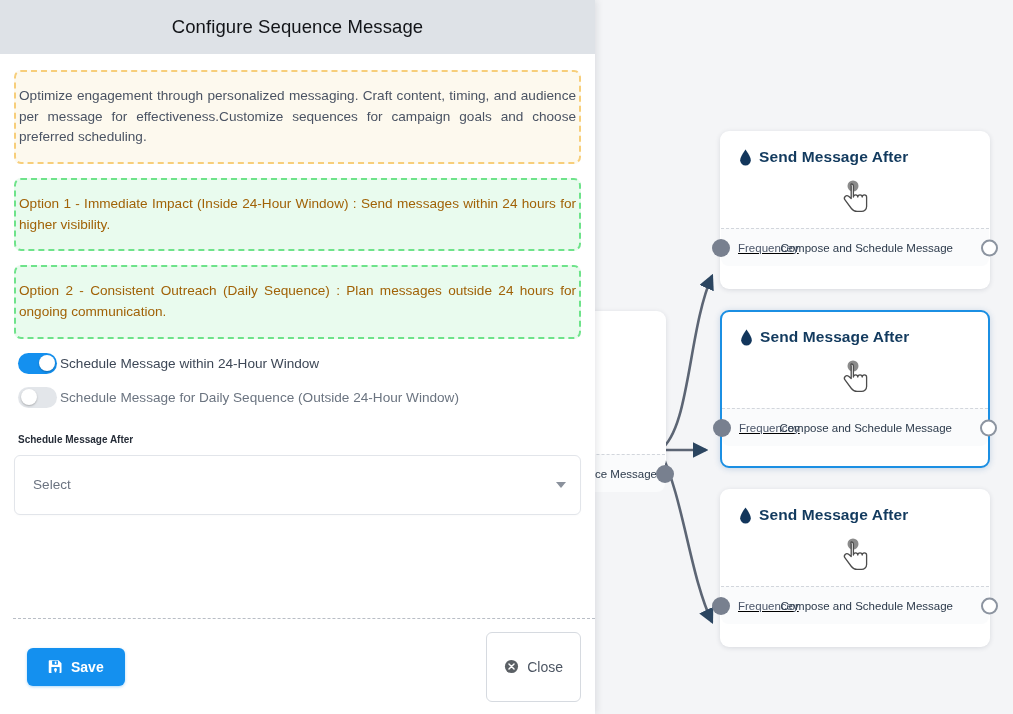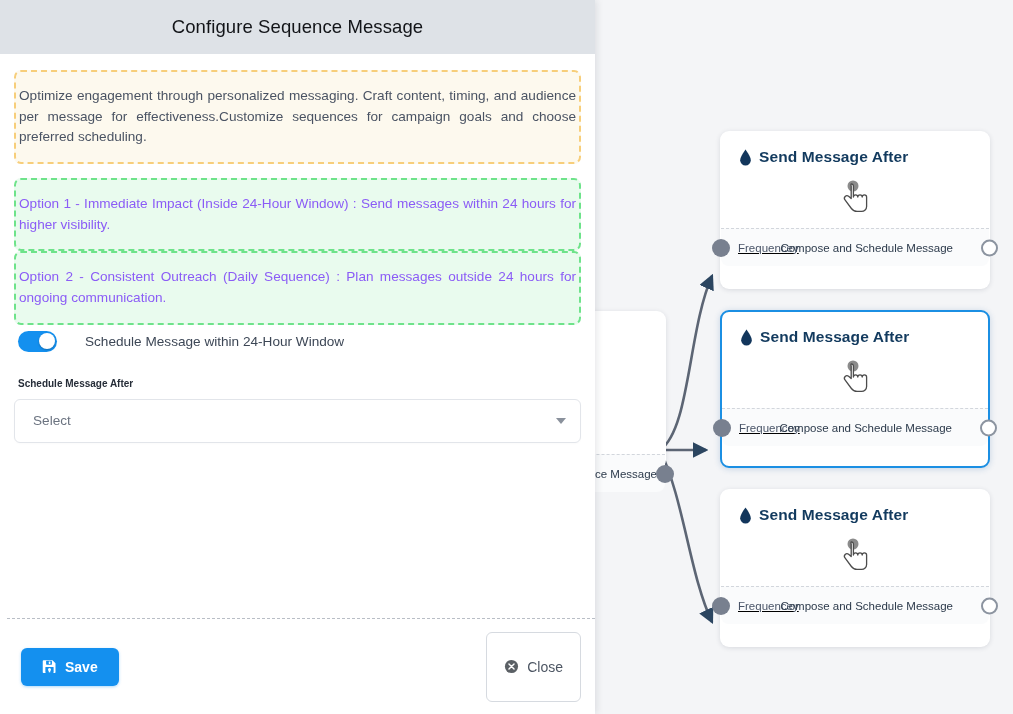--- a/index.html
+++ b/index.html
@@ -99,24 +99,25 @@
   .callout {
     border-radius: 7px; padding: 14px 3px;
     font-size: 13.6px; line-height: 1.52;
     text-align: justify;
   }
   .callout.info {
     border: 2px dashed #f7ce7a; background: #fdf9ee; color: #4a5363;
     margin-bottom: 14px;
   }
   .callout.opt {
-    border: 2px dashed #6ee38a; background: #e9fbee; color: #8b5cf6;
-  }
-
-  .toggle-row { display: flex; align-items: center; gap: 28px; margin: 6px 0 0 4px; }
+    border: 2px dashed #6ee38a; background: #e9fbee; color: #a16207;
+    margin-bottom: 14px;
+  }
+
+  .toggle-row { display: flex; align-items: center; gap: 3px; margin: 6px 0 0 4px; }
   .toggle-row + .toggle-row { margin-top: 13px; }
   .switch {
     width: 39px; height: 21px; border-radius: 11px;
     position: relative; flex: 0 0 auto; cursor: pointer;
     background: #e3e6ea;
   }
   .switch.on { background: #1490ef; }
   .switch .knob {
     position: absolute; top: 2.5px; left: 2.5px;
     width: 16px; height: 16px; border-radius: 50%;
@@ -126,35 +127,35 @@
   .switch.on .knob { left: 20.5px; }
   .toggle-label { font-size: 13.6px; color: #3d4756; }
   .toggle-label.muted { color: #6b7480; }
 
   .field-group { margin-top: 26px; }
   .field-label {
     font-size: 10px; font-weight: 700; color: #262d38;
     margin: 0 0 10px 4px;
   }
   .select-box {
-    height: 44px; border: 1px solid #e2e5ea; border-radius: 6px;
+    height: 60px; border: 1px solid #e2e5ea; border-radius: 6px;
     background: #fff; display: flex; align-items: center;
     padding: 0 14px 0 18px; cursor: pointer;
     box-shadow: 0 1px 2px rgba(0,0,0,.02);
   }
   .select-value { font-size: 13.6px; color: #6b7380; flex: 1 1 auto; }
   .caret {
     width: 0; height: 0; border-left: 5px solid transparent;
     border-right: 5px solid transparent; border-top: 6px solid #8a919c;
   }
 
   .panel-footer {
     flex: 0 0 auto; height: 96px;
     border-top: 1px dashed #b9bec6;
-    margin: 0 0 0 7px;
+    margin: 0 0 0 13px;
     display: flex; align-items: center; justify-content: space-between;
     padding: 0 14px;
   }
   .btn {
     display: inline-flex; align-items: center; gap: 8px;
     font-size: 14px; border-radius: 6px; cursor: pointer;
     font-family: "Liberation Sans", sans-serif;
   }
   .btn-save {
     background: #1490ef; color: #fff; font-weight: 700;
@@ -275,20 +276,26 @@
 
       <div class="callout opt">Option 2 - Consistent Outreach (Daily Sequence) : Plan messages outside 24 hours for ongoing communication.</div>
 
       <div class="toggle-row">
         <span class="switch on">
           <span class="knob"></span>
         </span>
         <span class="toggle-label">Schedule Message within 24-Hour Window</span>
       </div>
 
+      <div class="toggle-row">
+        <span class="switch">
+          <span class="knob"></span>
+        </span>
+        <span class="toggle-label muted">Schedule Message for Daily Sequence (Outside 24-Hour Window)</span>
+      </div>
 
       <div class="field-group">
         <div class="field-label">Schedule Message After</div>
         <div class="select-box">
           <span class="select-value">Select</span>
           <span class="caret"></span>
         </div>
       </div>
     </div>
 

